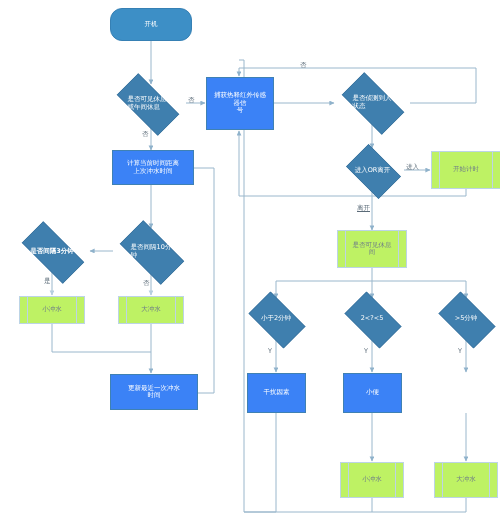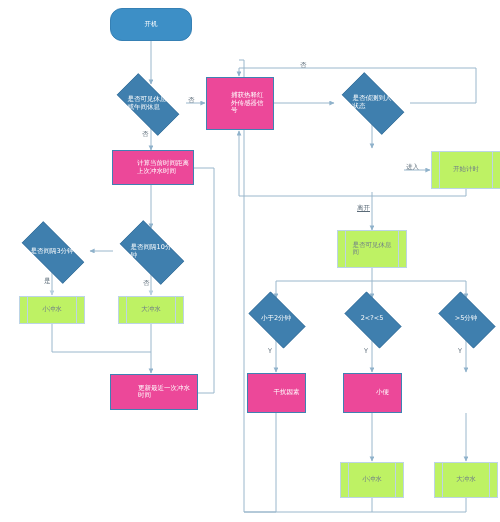--- a/index.html
+++ b/index.html
@@ -10,34 +10,33 @@
     overflow:hidden;
     position:relative;
   }
   #canvas{position:absolute;left:0;top:0;width:500px;height:522px;}
   svg.edges{position:absolute;left:0;top:0;width:500px;height:522px;}
 
   .node{
     position:absolute;
     box-sizing:border-box;
     display:flex;align-items:center;justify-content:center;
-    text-align:left;
+    text-align:center;
     line-height:1.15;
     color:#ffffff;
     font-size:6.5px;
     letter-spacing:0px;
     z-index:3;
   }
   .node span{display:block;padding:0 2px;}
 
   
   .proc{
-    background:#ec4899;
+    background:#3b82f6;
     border:1px solid #3f81b3;
-    padding-left:20px;
   }
   
   .proc-light{
     background:#bef264;
     border:1px solid #bcd4e6;
     color:#6f7d88;
   }
   .proc-light::before,.proc-light::after{
     content:"";position:absolute;top:0;bottom:0;width:1px;background:#bcd4e6;
   }
@@ -170,20 +169,26 @@
   <div class="dec" style="left:333px;top:81px;width:78px;height:43px;">
     <div class="shape"></div>
     <div class="lbl">
       <span>
         <span>是否侦测到人</span>
         <span>状态</span>
       </span>
     </div>
   </div>
 
+  <div class="dec" style="left:341px;top:149px;width:63px;height:43px;">
+    <div class="shape"></div>
+    <div class="lbl">
+      <span>进入OR离开</span>
+    </div>
+  </div>
 
   <div class="node proc-light" style="left:431px;top:151px;width:70px;height:38px;">
     <span>开始计时</span>
   </div>
 
   <div class="node proc-light" style="left:337px;top:230px;width:70px;height:38px;">
     <span>
       <span>是否可见休息</span>
       <span>间</span>
     </span>
@@ -227,21 +232,21 @@
     <span>大冲水</span>
   </div>
 
   <div class="node proc" style="left:112px;top:150px;width:82px;height:35px;">
     <span>
       <span>计算当前时间距离</span>
       <span>上次冲水时间</span>
     </span>
   </div>
 
-  <div class="dec" style="left:12px;top:231px;width:80px;height:41px;">
+  <div class="dec" style="left:12px;top:231px;width:80px;height:41px;font-weight:bold;">
     <div class="shape"></div>
     <div class="lbl">
       <span>是否间隔3分钟</span>
     </div>
   </div>
 
   <div class="dec" style="left:111px;top:229px;width:80px;height:45px;">
     <div class="shape"></div>
     <div class="lbl">
       <span>

